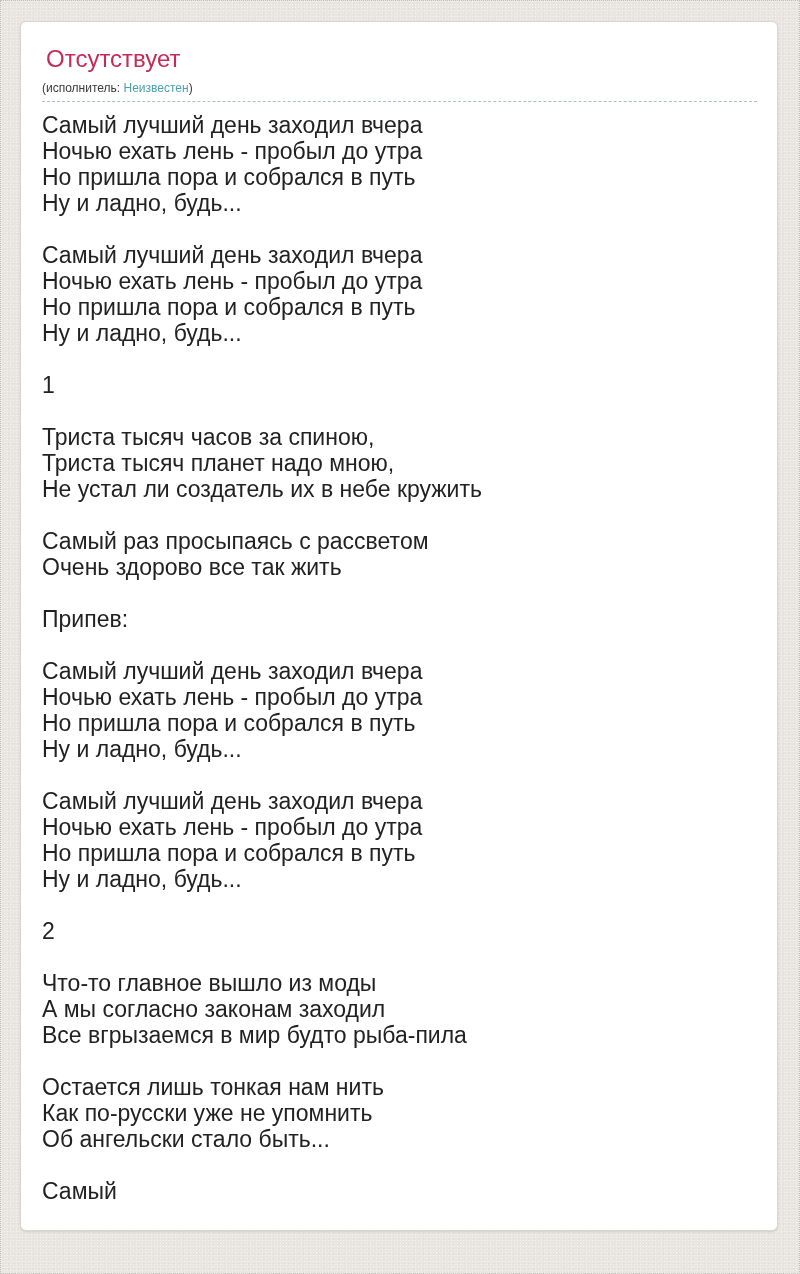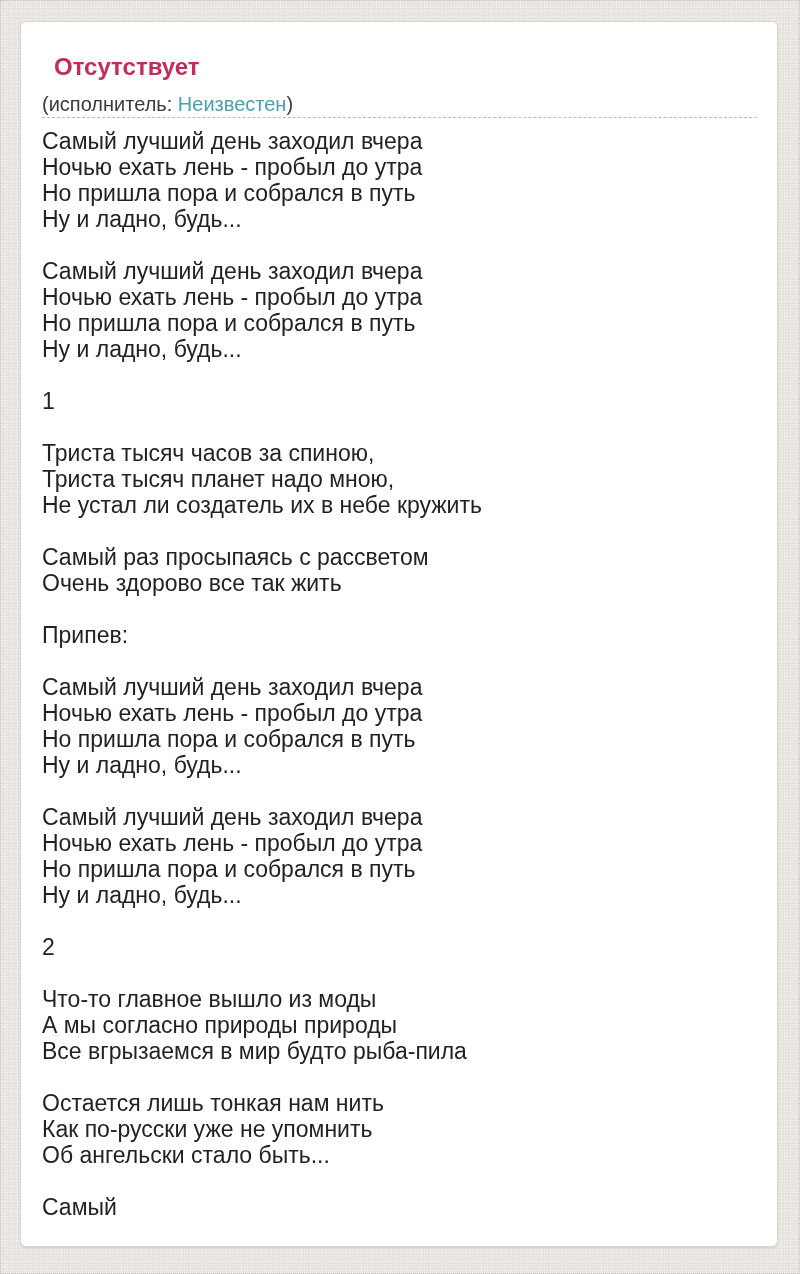--- a/index.html
+++ b/index.html
@@ -38,28 +38,28 @@
     border:1px solid #d9d6d1;
     border-radius:6px;
     box-shadow:0 1px 2px rgba(0,0,0,.12);
     padding:19px 20px 26px 21px;
   }
   .song-header{
     border-bottom:1px dashed var(--separator);
     padding-bottom:2px;
   }
   .song-title{
-    margin:12px;
+    margin:4px;
     font-size:24px;
     line-height:28px;
-    font-weight:700;
+    font-weight:400;
     color:var(--title);
   }
   .song-subtitle{
-    font-size:20px;
+    font-size:12px;
     line-height:22px;
     color:#3a3a3a;
   }
   .artist-link{
     color:var(--artist_link);
     text-decoration:none;
     cursor:pointer;
   }
   .lyrics{
     margin-top:10px;
@@ -112,21 +112,21 @@
       <div class="lyric-line">Ну и ладно, будь...</div>
       <div class="lyric-line">&nbsp;</div>
       <div class="lyric-line">Самый лучший день заходил вчера</div>
       <div class="lyric-line">Ночью ехать лень - пробыл до утра</div>
       <div class="lyric-line">Но пришла пора и собрался в путь</div>
       <div class="lyric-line">Ну и ладно, будь...</div>
       <div class="lyric-line">&nbsp;</div>
       <div class="lyric-line">2</div>
       <div class="lyric-line">&nbsp;</div>
       <div class="lyric-line">Что-то главное вышло из моды</div>
-      <div class="lyric-line">А мы согласно природы природы</div>
+      <div class="lyric-line">А мы согласно законам заходил</div>
       <div class="lyric-line">Все вгрызаемся в мир будто рыба-пила</div>
       <div class="lyric-line">&nbsp;</div>
       <div class="lyric-line">Остается лишь тонкая нам нить</div>
       <div class="lyric-line">Как по-русски уже не упомнить</div>
       <div class="lyric-line">Об ангельски стало быть...</div>
       <div class="lyric-line">&nbsp;</div>
       <div class="lyric-line">Самый</div>
     </div>
 </div>
 

